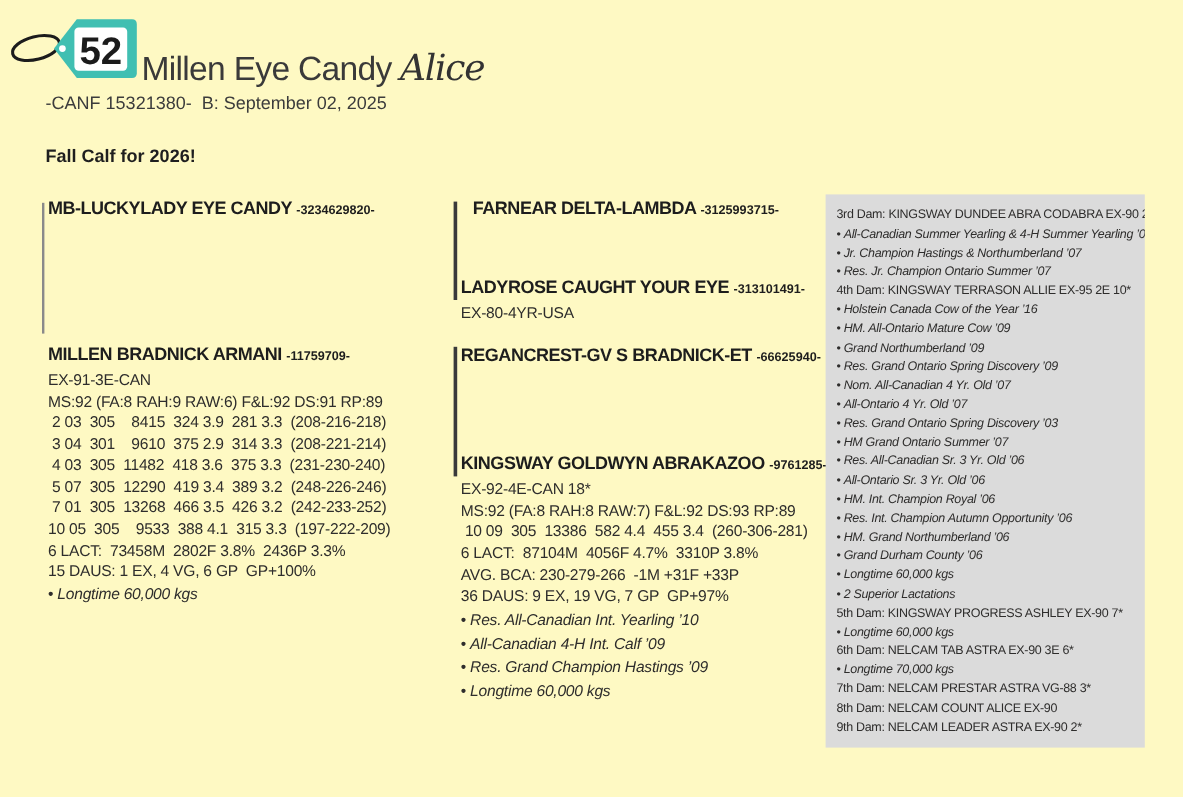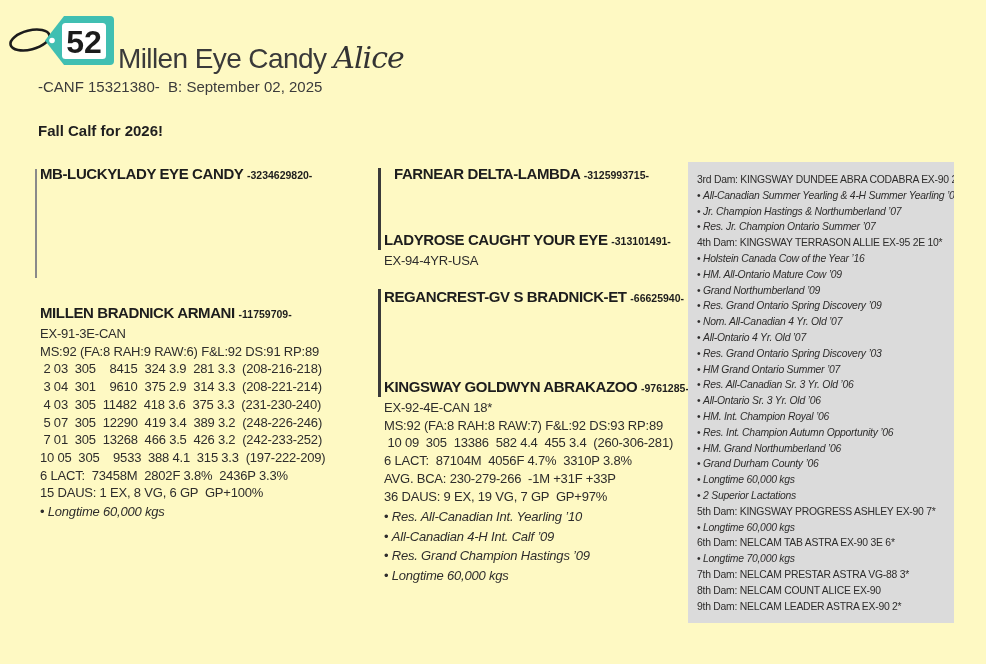--- a/index.html
+++ b/index.html
@@ -64,56 +64,56 @@
   <div class="connector bar-dark" style="left:378px; top:168px; width:3px; height:82px;"></div>
   <div class="connector bar-dark" style="left:378px; top:289px; width:3px; height:108px;"></div>
 
   <div class="ped-entry" style="left:40px; top:165px;text-align:right;">
     <div class="ped-name">
       <span>MB-LUCKYLADY EYE CANDY</span>
       <span class="reg">-3234629820-</span>
     </div>
   </div>
 
-  <div class="ped-entry" style="left:40px; top:304px;">
+  <div class="ped-entry" style="left:40px; top:287px;">
     <div class="ped-name">
       <span>MILLEN BRADNICK ARMANI</span>
       <span class="reg">-11759709-</span>
     </div>
     <div>
         <div class="dline">EX-91-3E-CAN</div>
         <div class="dline">MS:92 (FA:8 RAH:9 RAW:6) F&amp;L:92 DS:91 RP:89</div>
         <div class="dline"> 2 03  305    8415  324 3.9  281 3.3  (208-216-218)</div>
         <div class="dline"> 3 04  301    9610  375 2.9  314 3.3  (208-221-214)</div>
         <div class="dline"> 4 03  305  11482  418 3.6  375 3.3  (231-230-240)</div>
         <div class="dline"> 5 07  305  12290  419 3.4  389 3.2  (248-226-246)</div>
         <div class="dline"> 7 01  305  13268  466 3.5  426 3.2  (242-233-252)</div>
         <div class="dline">10 05  305    9533  388 4.1  315 3.3  (197-222-209)</div>
         <div class="dline">6 LACT:  73458M  2802F 3.8%  2436P 3.3%</div>
-        <div class="dline">15 DAUS: 1 EX, 8 VG, 6 GP  GP+100%</div>
+        <div class="dline">15 DAUS: 1 EX, 4 VG, 6 GP  GP+100%</div>
       </div>
     <div>
         <div class="bullet-line"><span>• </span><span class="b-text">Longtime 60,000 kgs</span></div>
       </div>
   </div>
 
   <div class="ped-entry" style="left:394px; top:165px;">
     <div class="ped-name">
       <span>FARNEAR DELTA-LAMBDA</span>
       <span class="reg">-3125993715-</span>
     </div>
   </div>
 
   <div class="ped-entry" style="left:384px; top:231px;">
     <div class="ped-name">
       <span>LADYROSE CAUGHT YOUR EYE</span>
       <span class="reg">-313101491-</span>
     </div>
     <div>
-        <div class="dline">EX-94-4YR-USA</div>
+        <div class="dline">EX-80-4YR-USA</div>
       </div>
   </div>
 
   <div class="ped-entry" style="left:384px; top:288px;">
     <div class="ped-name">
       <span>REGANCREST-GV S BRADNICK-ET</span>
       <span class="reg">-66625940-</span>
     </div>
   </div>
 

